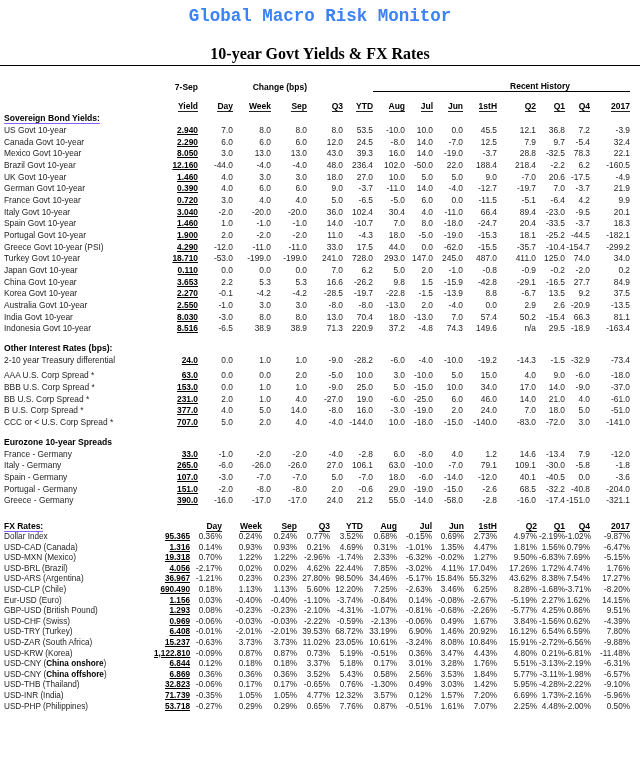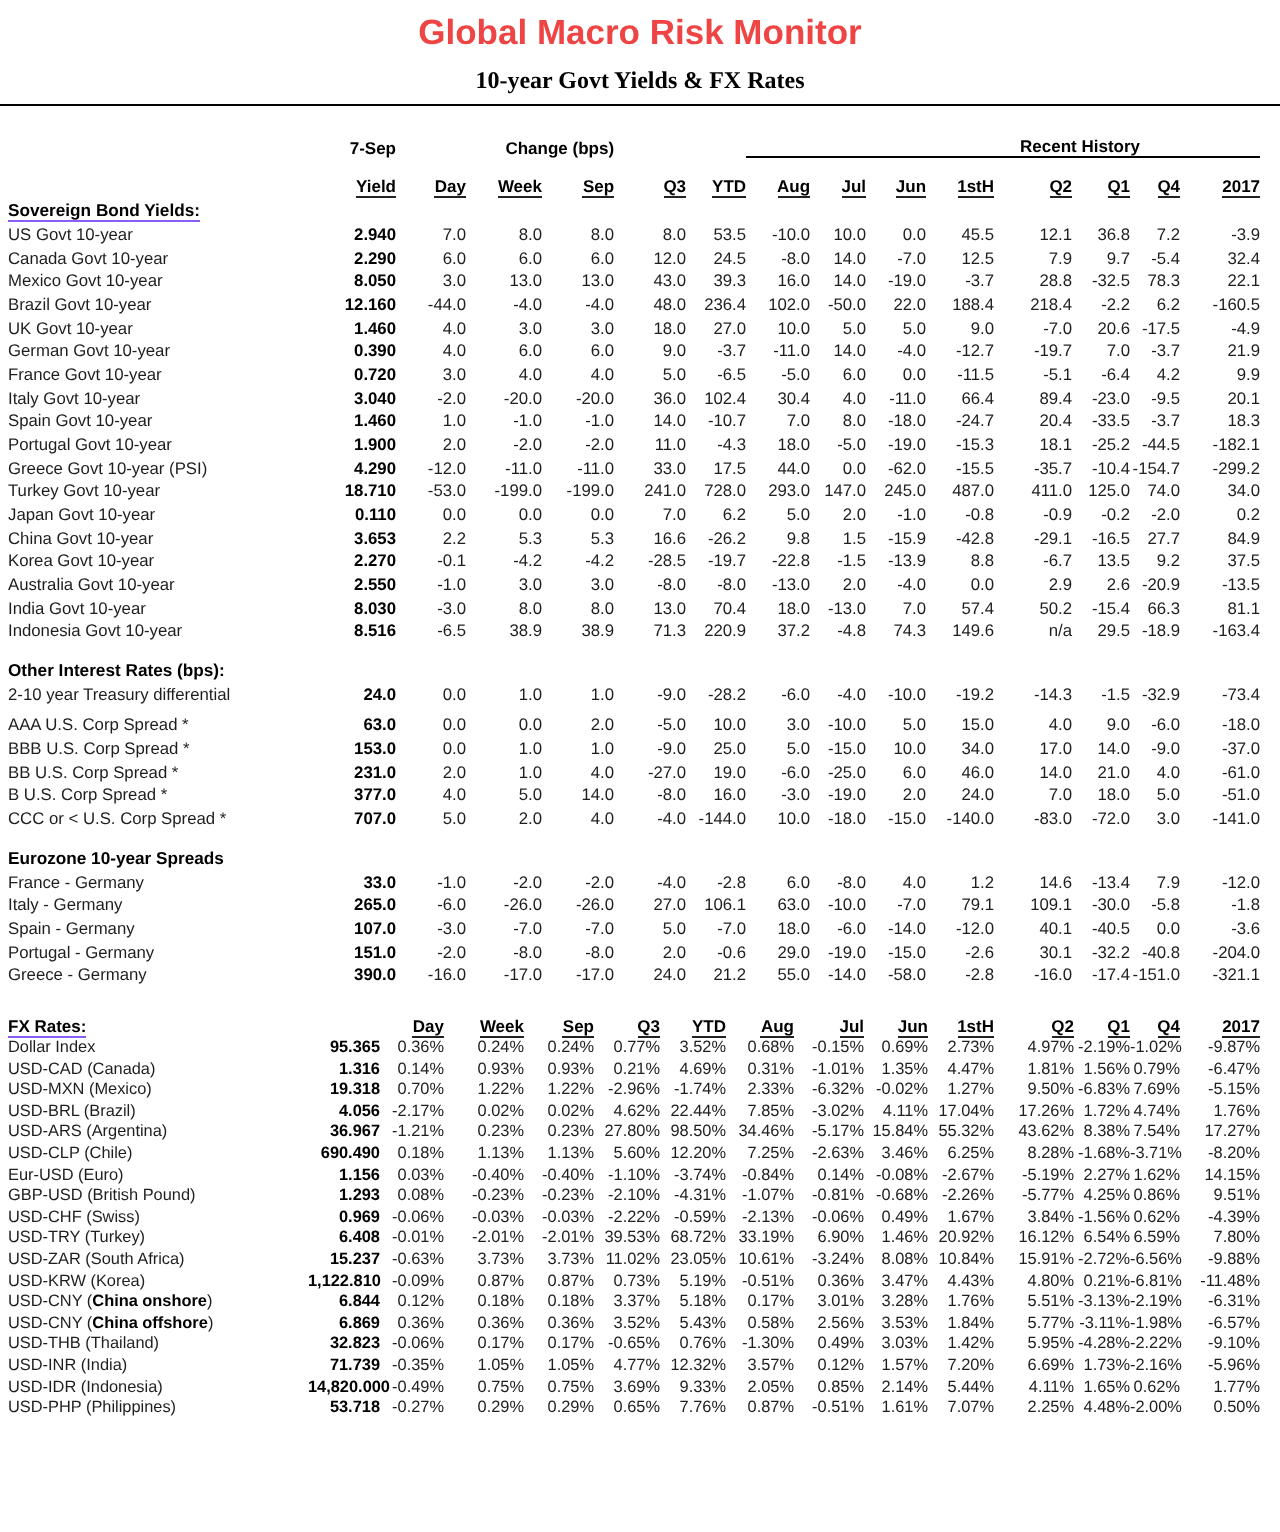--- a/index.html
+++ b/index.html
@@ -1,29 +1,29 @@
 <!DOCTYPE html>
 <html><head>
 <meta charset="utf-8">
 <style>
   html,body{margin:0;padding:0;background:#fff;}
   body{width:640px;height:766px;font-family:"Liberation Sans",sans-serif;color:#1e1e1e;overflow:hidden;}
   .page{position:relative;width:640px;height:766px;}
   .titleblock{text-align:center;padding-top:7px;}
-  .title{font-family:Liberation Sans, sans-serif;font-weight:bold;font-size:17.5px;color:#ef4444;line-height:19px;}
-  .subtitle{font-family:"Liberation Serif",serif;font-weight:bold;font-size:12px;color:#000;line-height:15px;margin-top:7px;}
+  .title{font-family:Liberation Mono, monospace;font-weight:bold;font-size:17.5px;color:#3b82f6;line-height:19px;}
+  .subtitle{font-family:"Liberation Serif",serif;font-weight:bold;font-size:16px;color:#000;line-height:15px;margin-top:20px;}
   .toprule{border:none;border-top:1.6px solid #000;margin:4px 0 0 0;}
   table{border-collapse:collapse;table-layout:fixed;margin-left:4px;}
   #bond-table{width:626px;margin-top:3px;}
   #fx-table{width:626px;margin-top:5px;}
   td,th{padding:0;white-space:nowrap;font-size:8.4px;text-align:right;vertical-align:bottom;}
   #bond-table td{line-height:11.65px;}
   #fx-table td{line-height:10.6px;font-size:8.2px;}
   td.lbl,th.lbl{text-align:left;}
-  td.v0{font-weight:bold;color:#000;}
+  td.v0{font-weight:bold;color:#000;text-decoration:underline;}
   th{font-weight:bold;color:#000;font-size:8.5px;}
   .gh{text-align:right;}
   .grow th, .grow td{height:22px;}
   .hrow th{height:20px;}
   .rh{border-bottom:1px solid #000;padding-right:60px;}
   .hu{border-bottom:1px solid #222;padding-bottom:0px;display:inline-block;line-height:9px;}
   tr.sec td{font-weight:bold;color:#000;font-size:8.6px;height:13px;}
   .secu{border-bottom:1px solid #8b5cf6;display:inline-block;line-height:9px;padding-bottom:0px;}
   tr.sp8 td{height:7px;}
   tr.sp4 td{height:4px;}
@@ -581,21 +581,21 @@
           <td class="v0">151.0</td>
           <td>-2.0</td>
           <td>-8.0</td>
           <td>-8.0</td>
           <td>2.0</td>
           <td>-0.6</td>
           <td>29.0</td>
           <td>-19.0</td>
           <td>-15.0</td>
           <td>-2.6</td>
-          <td>30.1</td>
+          <td>68.5</td>
           <td>-32.2</td>
           <td>-40.8</td>
           <td>-204.0</td>
         </tr>
         <tr>
           <td class="lbl">Greece - Germany</td>
           <td class="v0">390.0</td>
           <td>-16.0</td>
           <td>-17.0</td>
           <td>-17.0</td>
@@ -917,37 +917,20 @@
           <td>3.57%</td>
           <td>0.12%</td>
           <td>1.57%</td>
           <td>7.20%</td>
           <td>6.69%</td>
           <td>1.73%</td>
           <td>-2.16%</td>
           <td>-5.96%</td>
         </tr>
         <tr>
-          <td class="lbl">USD-IDR (Indonesia)</td>
-          <td class="v0">14,820.000</td>
-          <td>-0.49%</td>
-          <td>0.75%</td>
-          <td>0.75%</td>
-          <td>3.69%</td>
-          <td>9.33%</td>
-          <td>2.05%</td>
-          <td>0.85%</td>
-          <td>2.14%</td>
-          <td>5.44%</td>
-          <td>4.11%</td>
-          <td>1.65%</td>
-          <td>0.62%</td>
-          <td>1.77%</td>
-        </tr>
-        <tr>
           <td class="lbl">USD-PHP (Philippines)</td>
           <td class="v0">53.718</td>
           <td>-0.27%</td>
           <td>0.29%</td>
           <td>0.29%</td>
           <td>0.65%</td>
           <td>7.76%</td>
           <td>0.87%</td>
           <td>-0.51%</td>
           <td>1.61%</td>

